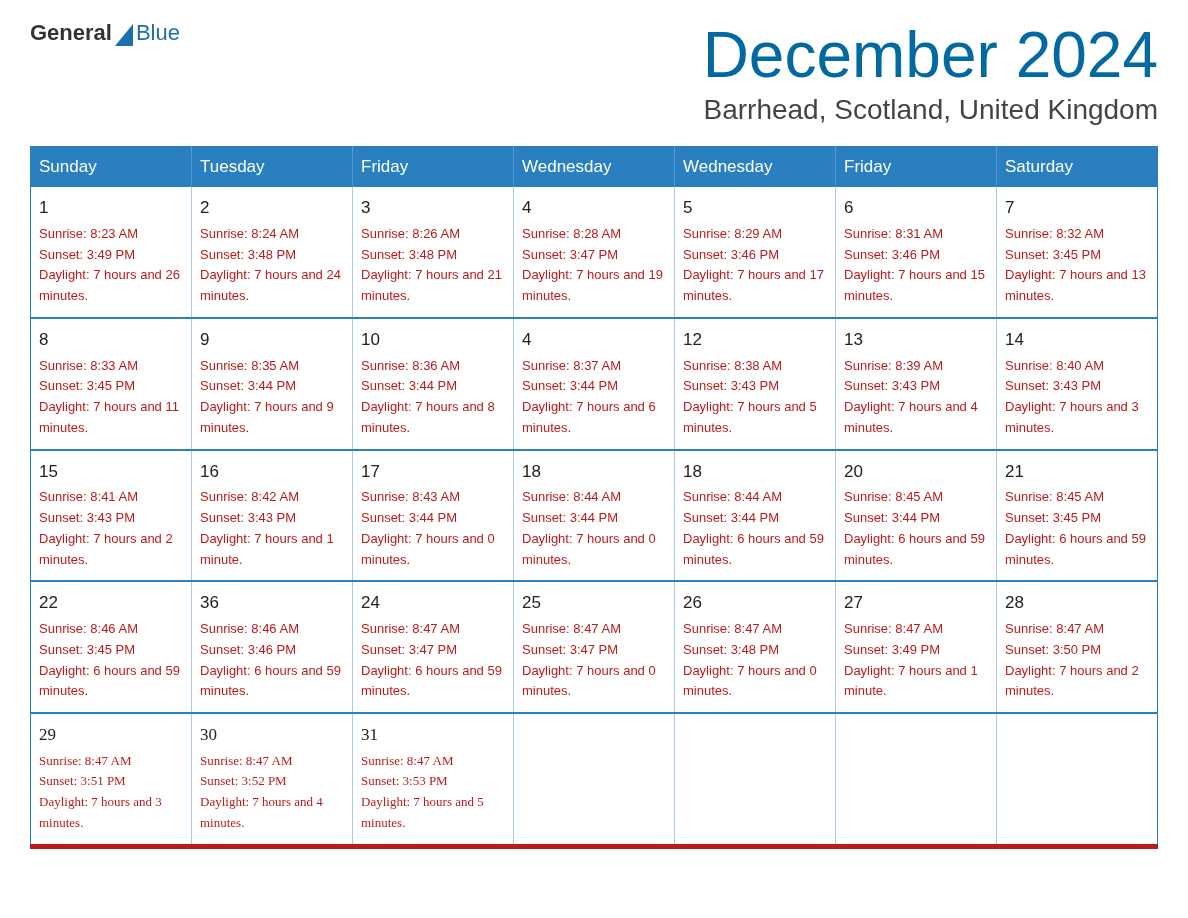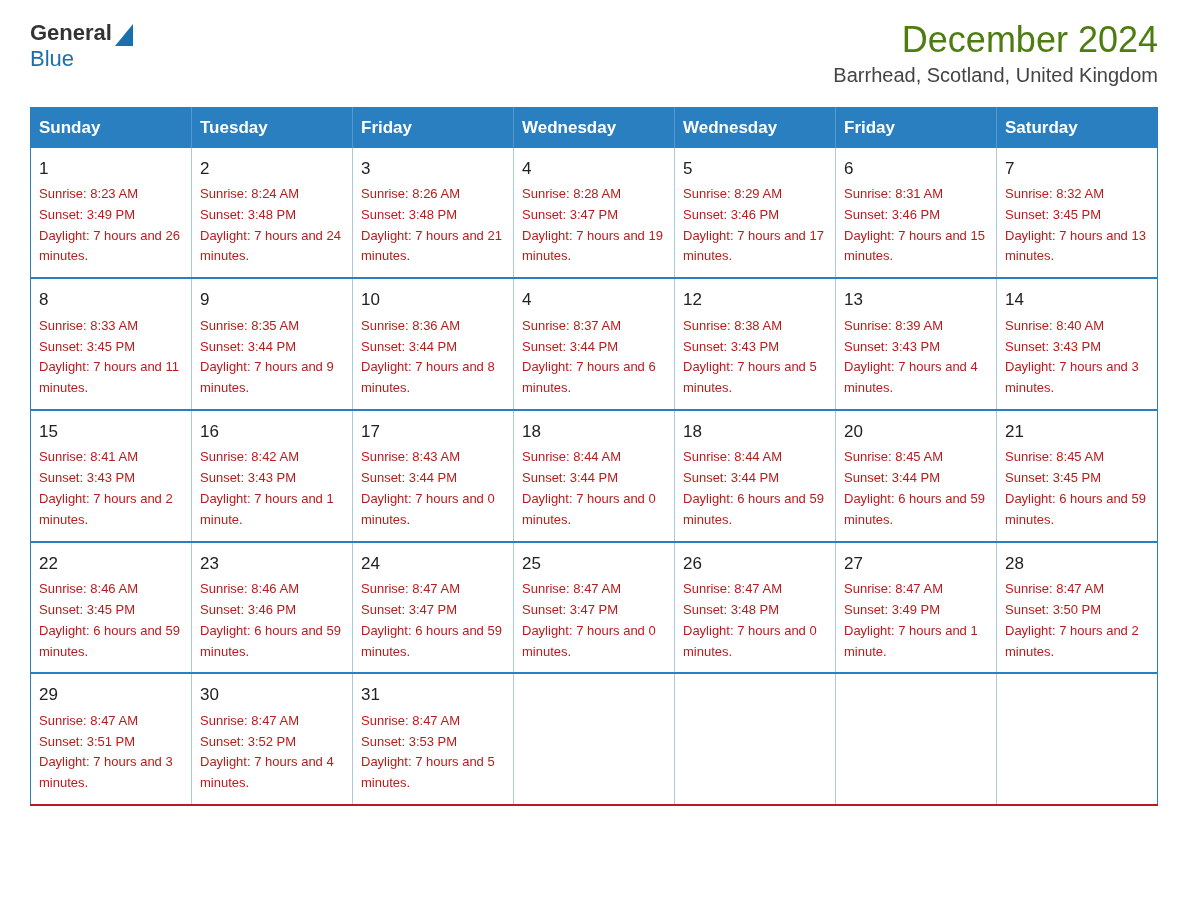--- a/index.html
+++ b/index.html
@@ -11,21 +11,21 @@
       min-height: 918px;
     }
     .header {
       display: flex;
       justify-content: space-between;
       align-items: flex-start;
       margin-bottom: 20px;
     }
     .logo {
       display: flex;
-      flex-direction: column;
+      flex-direction: row;
       align-items: flex-start;
     }
     .logo-top {
       display: flex;
       align-items: center;
       font-size: 22px;
       font-weight: bold;
       color: #333;
     }
     .logo-general { color: #333; }
@@ -41,57 +41,57 @@
     }
     .logo-blue {
       color: #1a6fad;
       font-size: 22px;
       font-weight: normal;
     }
     .title-area {
       text-align: right;
     }
     .month-title {
-      font-size: 36px;
+      font-size: 64px;
       font-weight: 300;
-      color: #4d7c0f;
+      color: #0369a1;
       line-height: 1.1;
     }
     .location {
-      font-size: 20px;
+      font-size: 28px;
       color: #444;
       margin-top: 4px;
     }
     .calendar {
       width: 100%;
       border-collapse: collapse;
       border: 1px solid #2a7fc1;
     }
     .calendar th {
       background-color: #2a7fc1;
       color: #fff;
       padding: 10px 8px;
       text-align: left;
       font-size: 17px;
-      font-weight: bold;
+      font-weight: normal;
       border-right: 1px solid #5599cc;
     }
     .calendar th:last-child { border-right: none; }
     .calendar td {
       vertical-align: top;
       padding: 8px 8px 10px 8px;
       border-right: 1px solid #aac8e0;
       border-bottom: 2px solid #2a7fc1;
       width: 14.28%;
       font-size: 13.5px;
       color: #222;
       line-height: 1.5;
     }
     .calendar td:last-child { border-right: none; }
-    .calendar tr:last-child td { border-bottom: 2px solid #b91c1c; }
+    .calendar tr:last-child td { border-bottom: 5px solid #b91c1c; font-family: Liberation Serif, serif; }
     .day-num {
       font-size: 17px;
       font-weight: normal;
       margin-bottom: 3px;
       display: block;
     }
     .day-info {
       font-size: 13px;
       color: #b91c1c;
       line-height: 1.6;
@@ -152,21 +152,21 @@
         <td><span class="day-num">15</span><span class="day-info">Sunrise: 8:41 AM<br>Sunset: 3:43 PM<br>Daylight: 7 hours and 2 minutes.</span></td>
         <td><span class="day-num">16</span><span class="day-info">Sunrise: 8:42 AM<br>Sunset: 3:43 PM<br>Daylight: 7 hours and 1 minute.</span></td>
         <td><span class="day-num">17</span><span class="day-info">Sunrise: 8:43 AM<br>Sunset: 3:44 PM<br>Daylight: 7 hours and 0 minutes.</span></td>
         <td><span class="day-num">18</span><span class="day-info">Sunrise: 8:44 AM<br>Sunset: 3:44 PM<br>Daylight: 7 hours and 0 minutes.</span></td>
         <td><span class="day-num">18</span><span class="day-info">Sunrise: 8:44 AM<br>Sunset: 3:44 PM<br>Daylight: 6 hours and 59 minutes.</span></td>
         <td><span class="day-num">20</span><span class="day-info">Sunrise: 8:45 AM<br>Sunset: 3:44 PM<br>Daylight: 6 hours and 59 minutes.</span></td>
         <td><span class="day-num">21</span><span class="day-info">Sunrise: 8:45 AM<br>Sunset: 3:45 PM<br>Daylight: 6 hours and 59 minutes.</span></td>
       </tr>
       <tr>
         <td><span class="day-num">22</span><span class="day-info">Sunrise: 8:46 AM<br>Sunset: 3:45 PM<br>Daylight: 6 hours and 59 minutes.</span></td>
-        <td><span class="day-num">23</span><span class="day-info">Sunrise: 8:46 AM<br>Sunset: 3:46 PM<br>Daylight: 6 hours and 59 minutes.</span></td>
+        <td><span class="day-num">36</span><span class="day-info">Sunrise: 8:46 AM<br>Sunset: 3:46 PM<br>Daylight: 6 hours and 59 minutes.</span></td>
         <td><span class="day-num">24</span><span class="day-info">Sunrise: 8:47 AM<br>Sunset: 3:47 PM<br>Daylight: 6 hours and 59 minutes.</span></td>
         <td><span class="day-num">25</span><span class="day-info">Sunrise: 8:47 AM<br>Sunset: 3:47 PM<br>Daylight: 7 hours and 0 minutes.</span></td>
         <td><span class="day-num">26</span><span class="day-info">Sunrise: 8:47 AM<br>Sunset: 3:48 PM<br>Daylight: 7 hours and 0 minutes.</span></td>
         <td><span class="day-num">27</span><span class="day-info">Sunrise: 8:47 AM<br>Sunset: 3:49 PM<br>Daylight: 7 hours and 1 minute.</span></td>
         <td><span class="day-num">28</span><span class="day-info">Sunrise: 8:47 AM<br>Sunset: 3:50 PM<br>Daylight: 7 hours and 2 minutes.</span></td>
       </tr>
       <tr>
         <td><span class="day-num">29</span><span class="day-info">Sunrise: 8:47 AM<br>Sunset: 3:51 PM<br>Daylight: 7 hours and 3 minutes.</span></td>
         <td><span class="day-num">30</span><span class="day-info">Sunrise: 8:47 AM<br>Sunset: 3:52 PM<br>Daylight: 7 hours and 4 minutes.</span></td>
         <td><span class="day-num">31</span><span class="day-info">Sunrise: 8:47 AM<br>Sunset: 3:53 PM<br>Daylight: 7 hours and 5 minutes.</span></td>

